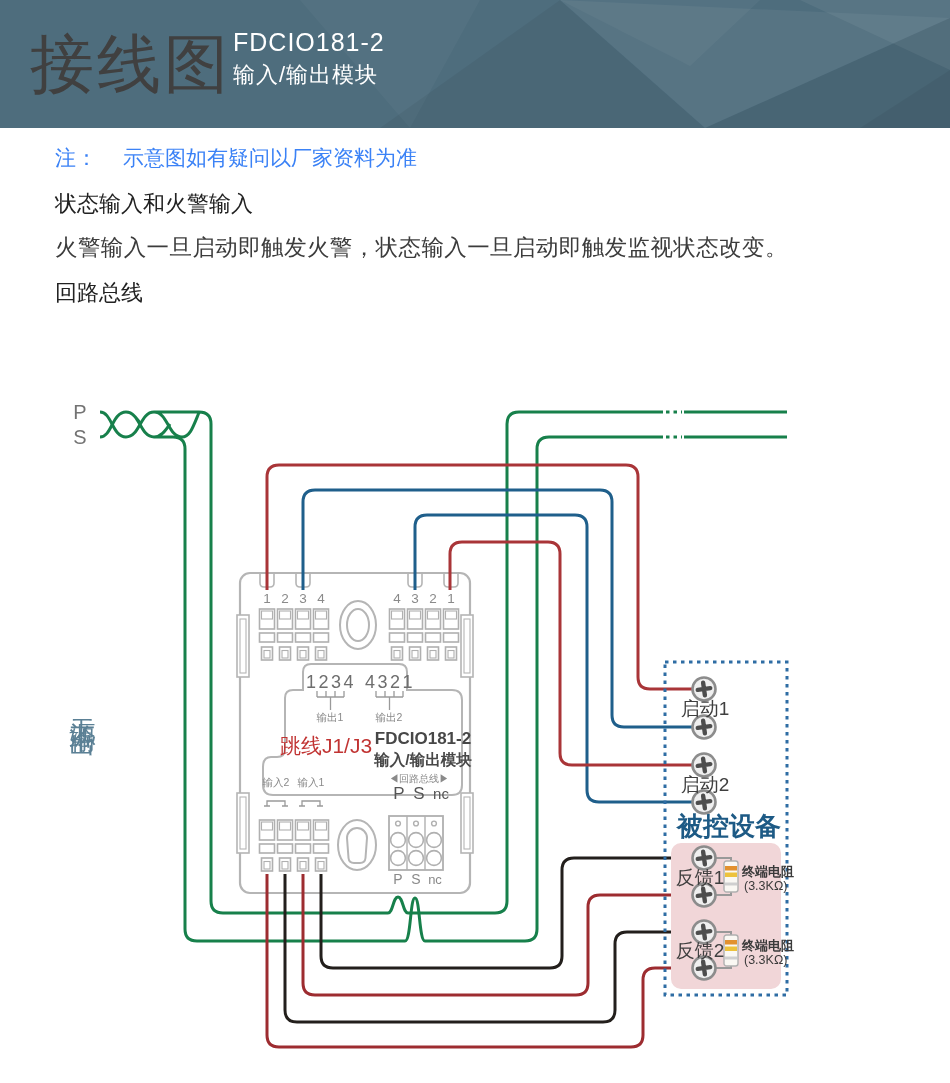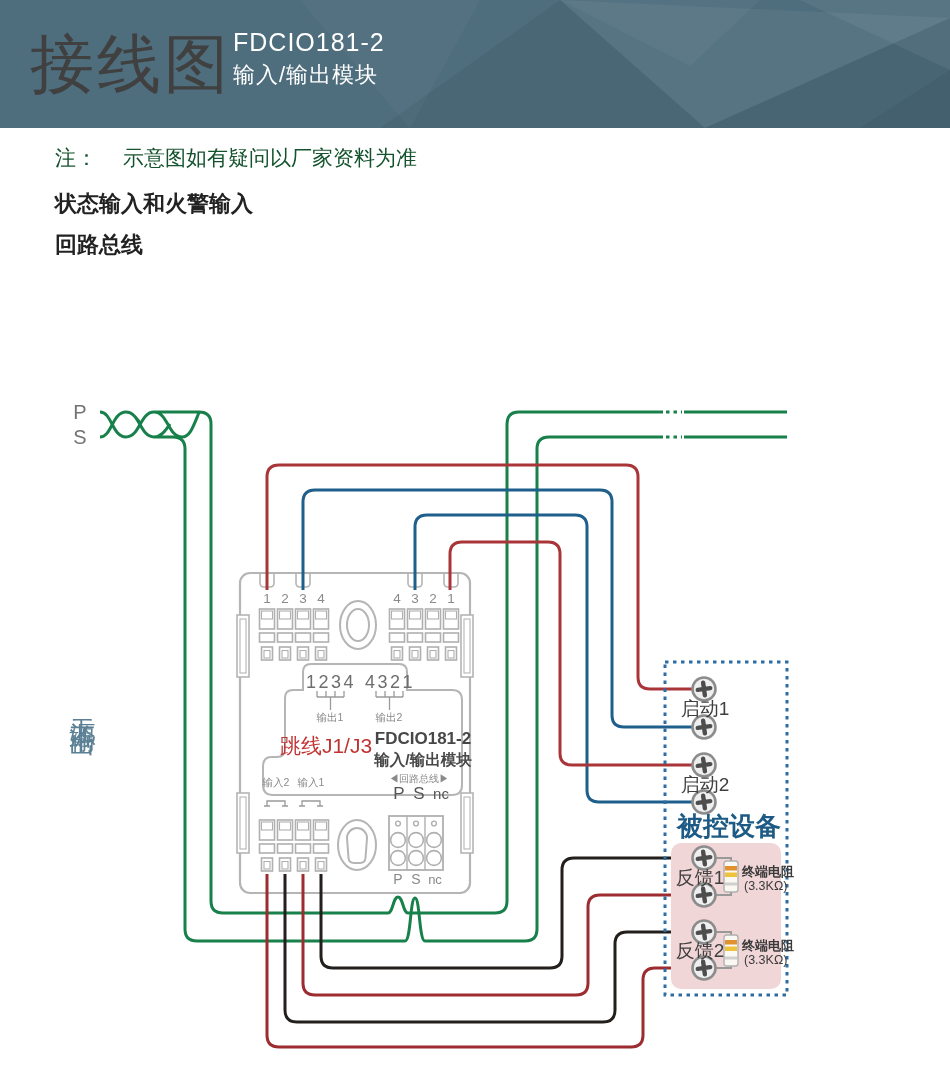--- a/index.html
+++ b/index.html
@@ -8,23 +8,23 @@
 
   
   .hdr { position:absolute; left:0; top:0; width:950px; height:128px; }
   .hdr svg { position:absolute; left:0; top:0; }
   .hdr-title { position:absolute; left:30px; top:14px; color:#404040; font-size:64px; font-weight:normal; letter-spacing:3px; line-height:100px; }
   .hdr-model { position:absolute; left:233px; top:28px; color:#fff; font-size:25px; letter-spacing:1px; }
   .hdr-sub   { position:absolute; left:233px; top:60px; color:#fff; font-size:22px; letter-spacing:1px; }
 
   
   .notes { position:absolute; left:55px; top:144px; width:875px; }
-  .note-line { color:#14532d; font-size:21px; margin-bottom:17px; }
+  .note-line { color:#3b82f6; font-size:21px; margin-bottom:17px; }
   .note-line .pref { margin-right:26px; }
-  .sec-h { color:#222; font-size:22px; font-weight:bold; margin:11px 0 9px 0; line-height:30px; }
+  .sec-h { color:#222; font-size:22px; font-weight:normal; margin:11px 0 9px 0; line-height:30px; }
   .sec-b { color:#3c3c3c; font-size:22.5px; line-height:39px; letter-spacing:0.4px; }
 
   .diagram { position:absolute; left:0; top:388px; width:950px; height:695px; }
   .vtext { position:absolute; left:66px; top:310px; writing-mode:vertical-rl; text-orientation:upright;
            font-size:26px; letter-spacing:4px; color:#5b8095; }
   svg text { font-family:"Liberation Sans", sans-serif; }
 </style>
 </head>
 <body>
 
@@ -44,20 +44,21 @@
     <div class="hdr-title">接线图</div>
     <div class="hdr-model">FDCIO181-2</div>
     <div class="hdr-sub">输入/输出模块</div>
   </div>
 
   <div class="notes">
     <div class="note-line">
       <span class="pref">注：</span><span>示意图如有疑问以厂家资料为准</span>
     </div>
     <div class="sec-h">状态输入和火警输入</div>
+    <div class="sec-b">火警输入一旦启动即触发火警，状态输入一旦启动即触发监视状态改变。</div>
     <div class="sec-h">回路总线</div>
   </div>
 
   <div class="diagram">
     <div class="vtext">无源输出</div>
 
     <svg width="950" height="695" viewBox="0 388 950 695">
       <defs>
 
         <g id="screw">

